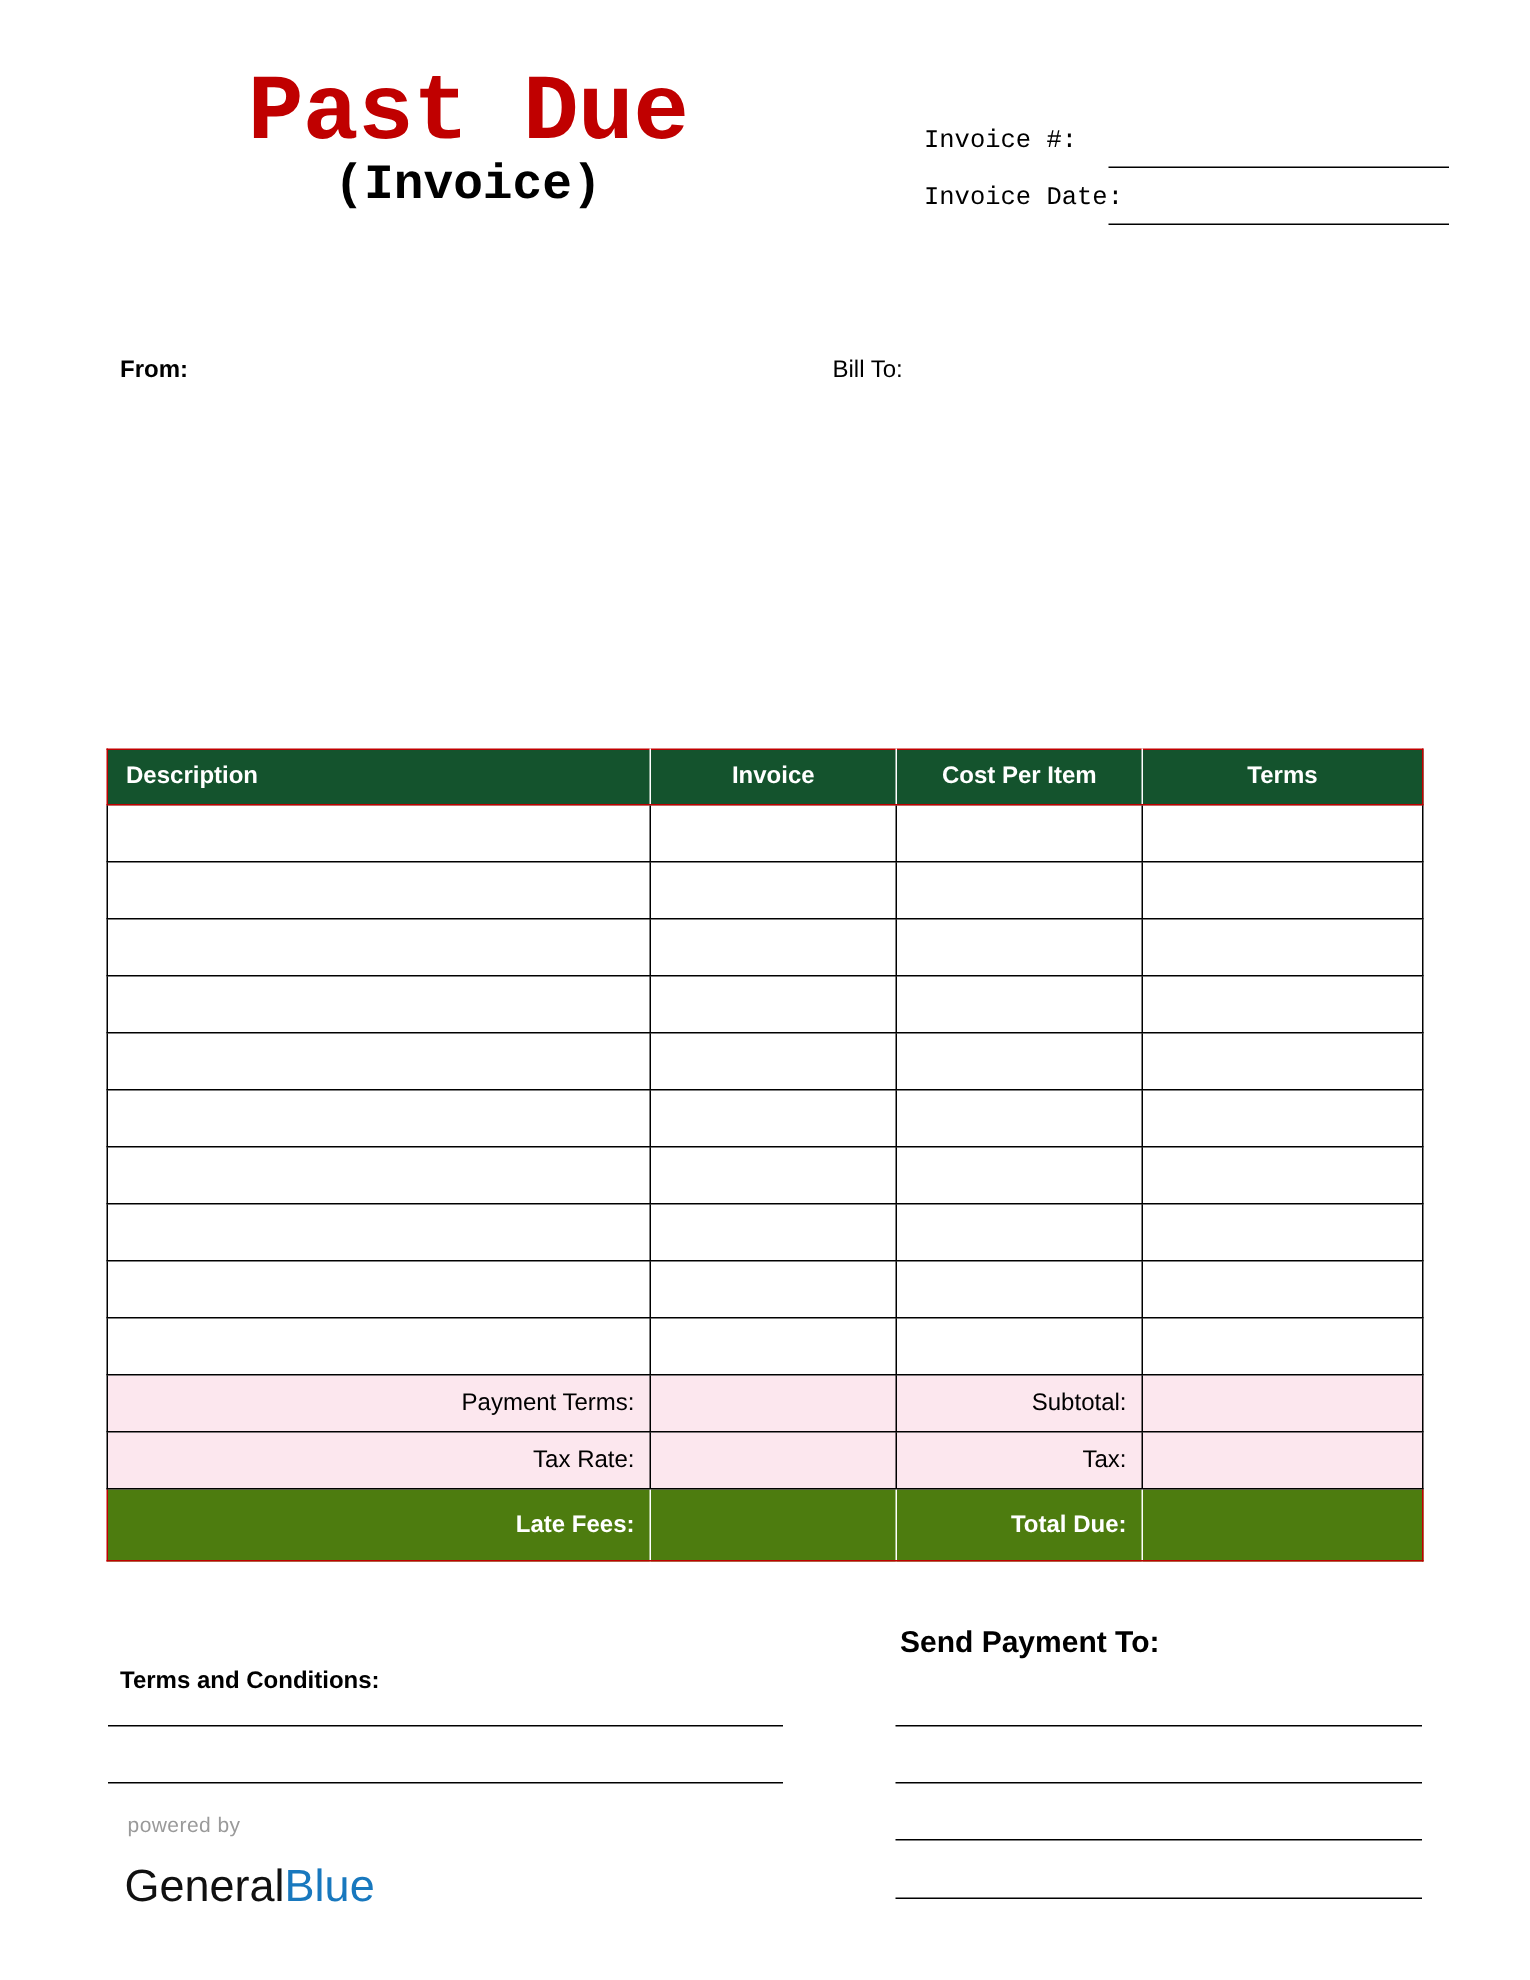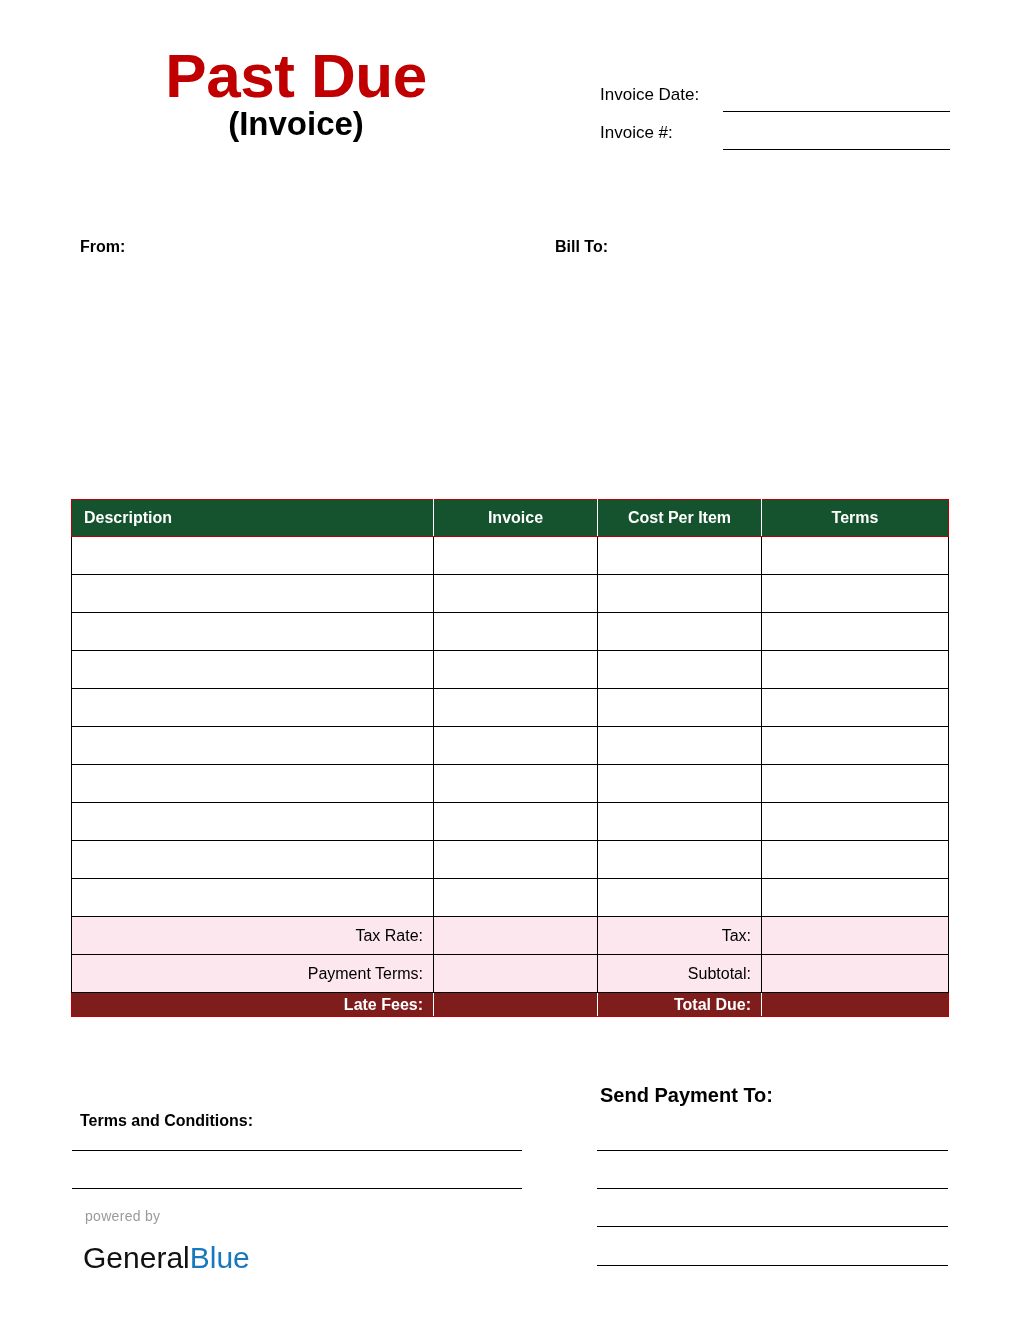--- a/index.html
+++ b/index.html
@@ -17,24 +17,25 @@
     width: 1020px;
     height: 1320px;
     background: #ffffff;
     overflow: hidden;
     box-sizing: border-box;
   }
 
   
   .header {
     position: absolute;
-    left: 0;
+    left: 16px;
     top: 0;
     width: 826px;
     height: 200px;
+    font-family: Liberation Mono, monospace;
   }
   .title-block {
     position: absolute;
     left: 71px;
     top: 45px;
     width: 450px;
     text-align: center;
   }
   .title-main {
     font-size: 62px;
@@ -84,21 +85,21 @@
     left: 80px;
     top: 238px;
     font-size: 16px;
     font-weight: bold;
   }
   .party-billto {
     position: absolute;
     left: 555px;
     top: 238px;
     font-size: 16px;
-    font-weight: bold;
+    font-weight: normal;
   }
 
   
   .items-table {
     position: absolute;
     left: 71px;
     top: 499px;
     width: 877px;
     border-collapse: collapse;
     table-layout: fixed;
@@ -140,27 +141,27 @@
     background: #FCE7EE;
     font-size: 16px;
     color: #000000;
     text-align: right;
     padding-right: 10px !important;
     height: 38px;
   }
   .row-summary td.blank-cell { }
 
   .row-total td {
-    background: #7f1d1d;
+    background: #4d7c0f;
     color: #ffffff;
     font-size: 16px;
     font-weight: bold;
     text-align: right;
     padding-right: 10px !important;
-    height: 24px;
+    height: 48px;
     border: 1.4px solid #C00000;
     border-right-color: #ffffff;
   }
   .row-total td:last-child { border-right-color: #C00000; }
 
   
   .footer-left-label {
     position: absolute;
     left: 80px;
     top: 1084px;
@@ -217,25 +218,25 @@
 
   <div class="header">
 
     <div class="title-block">
       <div class="title-main">Past Due</div>
       <div class="title-sub">(Invoice)</div>
     </div>
 
     <div class="meta-block">
       <div class="meta-row">
-        <span class="meta-label">Invoice Date:</span>
+        <span class="meta-label">Invoice #:</span>
         <span class="meta-line"></span>
       </div>
       <div class="meta-row">
-        <span class="meta-label">Invoice #:</span>
+        <span class="meta-label">Invoice Date:</span>
         <span class="meta-line"></span>
       </div>
     </div>
   </div>
 
   <div class="party-from">From:</div>
   <div class="party-billto">Bill To:</div>
 
   <table class="items-table">
     <colgroup>
@@ -308,29 +309,29 @@
         <td></td>
       </tr>
       <tr class="row-empty">
         <td></td>
         <td></td>
         <td></td>
         <td></td>
       </tr>
 
       <tr class="row-summary">
+        <td>Payment Terms:</td>
+        <td class="blank-cell"></td>
+        <td>Subtotal:</td>
+        <td class="blank-cell"></td>
+      </tr>
+      <tr class="row-summary">
         <td>Tax Rate:</td>
         <td class="blank-cell"></td>
         <td>Tax:</td>
-        <td class="blank-cell"></td>
-      </tr>
-      <tr class="row-summary">
-        <td>Payment Terms:</td>
-        <td class="blank-cell"></td>
-        <td>Subtotal:</td>
         <td class="blank-cell"></td>
       </tr>
       <tr class="row-total">
         <td>Late Fees:</td>
         <td></td>
         <td>Total Due:</td>
         <td></td>
       </tr>
     </tbody>
   </table>

